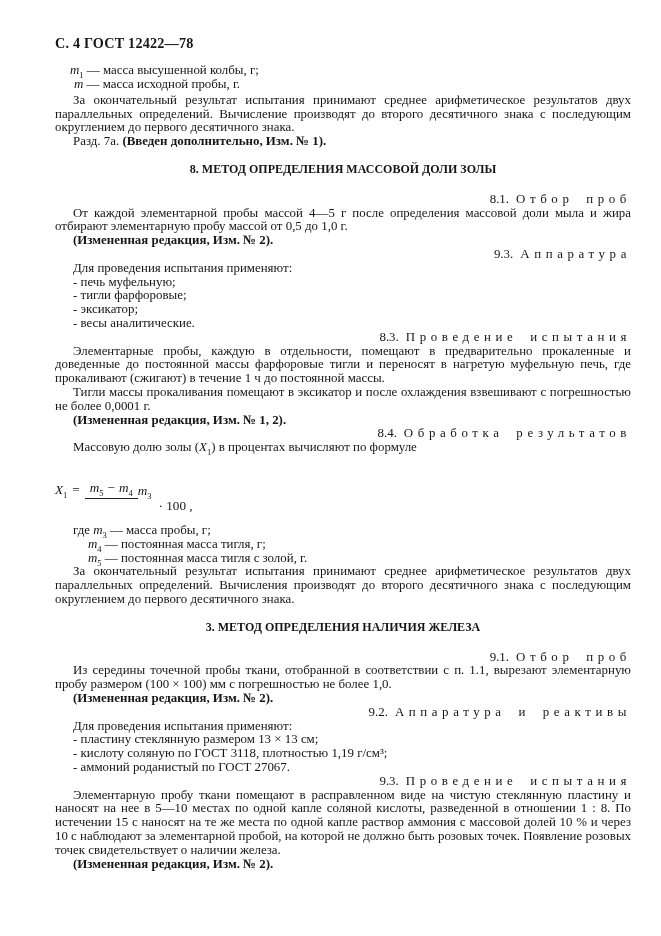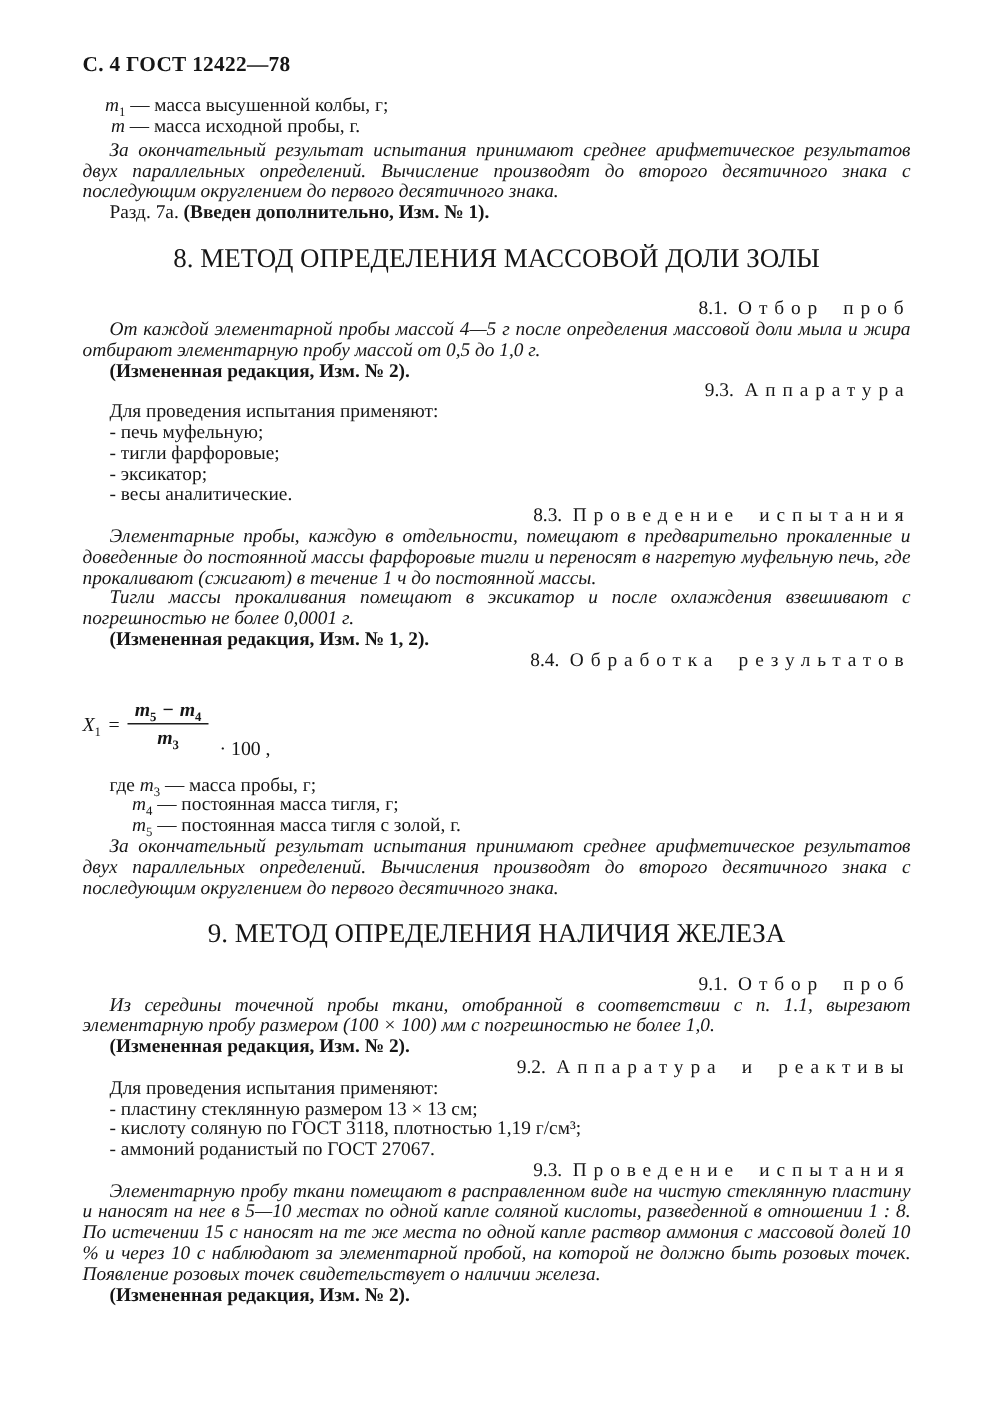--- a/index.html
+++ b/index.html
@@ -1,42 +1,42 @@
 <!DOCTYPE html>
 <html><head>
 <meta charset="utf-8">
 <style>
   html,body{margin:0;padding:0;background:#ffffff;}
   body{width:661px;height:936px;position:relative;overflow:hidden;}
   .page{
     position:absolute;inset:0;
-    padding:36px 54px 0 55px;
+    padding:36px 30px 0 55px;
     box-sizing:border-box;
     font-family:"Liberation Serif","DejaVu Serif",serif;
     font-size:12.9px;line-height:1.07;color:#161616;
     -webkit-font-smoothing:antialiased;
   }
   p{margin:0;padding:0;}
   i{font-style:italic;}
   sub{font-size:8.5px;line-height:0;}
   .hdr{font-weight:bold;font-size:14.2px;letter-spacing:0.2px;margin-bottom:13px;}
   .defs{padding-left:15px;margin-bottom:2px;}
   .def-row2{padding-left:4px;}
-  .para{text-indent:18px;text-align:justify;font-style:italic;}
+  .para{text-indent:18px;text-align:justify;}
   .plain-ind{text-indent:18px;}
   .bold{font-weight:bold;}
-  .sec-heading{text-align:center;font-weight:normal;font-size:18px;margin:14px 0 17px;}
+  .sec-heading{text-align:center;font-weight:bold;font-size:12px;margin:14px 0 17px;}
   .subsec{padding-left:18px;text-align:right;}
   .subnum{margin-right:7px;}
   .subtitle{letter-spacing:4.6px;word-spacing:5px;}
   .dash-item{padding-left:18px;}
   .formula{display:flex;align-items:center;margin:12px 0 11px;font-size:13.2px;}
   .f-eq{margin:0 5px;}
   .f-minus{margin:0 4px;}
-  .frac{display:inline-flex;flex-direction:column;align-items:center;font-weight:bold;}
+  .frac{display:inline-flex;align-items:center;}
   .fnum{border-bottom:1px solid #1d1d1d;padding:0 5px 2px;white-space:nowrap;}
   .fden{padding-top:2px;}
   .f-tail{margin-left:7px;white-space:nowrap;margin-top:32px;}
   .where-first{padding-left:18px;}
   .where-rest{padding-left:33px;}
 </style>
 </head>
 <body>
 
 <div class="page">
@@ -66,40 +66,41 @@
     <p class="dash-item">- эксикатор;</p>
     <p class="dash-item">- весы аналитические.</p>
   </div>
 
   <p class="subsec"><span class="subnum">8.3.</span><span class="subtitle">Проведение испытания</span></p>
   <p class="para">Элементарные пробы, каждую в отдельности, помещают в предварительно прокаленные и доведенные до постоянной массы фарфоровые тигли и переносят в нагретую муфельную печь, где прокаливают (сжигают) в течение 1 ч до постоянной массы.</p>
   <p class="para">Тигли массы прокаливания помещают в эксикатор и после охлаждения взвешивают с погрешностью не более 0,0001 г.</p>
   <p class="plain-ind bold">(Измененная редакция, Изм. № 1, 2).</p>
 
   <p class="subsec"><span class="subnum">8.4.</span><span class="subtitle">Обработка результатов</span></p>
+  <p class="plain-ind"><span>Массовую долю золы (</span><i>X</i><sub>1</sub><span>) в процентах вычисляют по формуле</span></p>
 
   <div class="formula">
     <span><i>X</i><sub>1</sub></span>
     <span class="f-eq">=</span>
     <span class="frac">
       <span class="fnum"><i>m</i><sub>5</sub><span class="f-minus">−</span><i>m</i><sub>4</sub></span>
       <span class="fden"><i>m</i><sub>3</sub></span>
     </span>
     <span class="f-tail"><span>·</span> <span>100</span> <span>,</span></span>
   </div>
 
   <div>
     <p class="where-first"><span>где </span><i>m</i><sub>3</sub><span> — масса пробы, г;</span></p>
     <p class="where-rest"><i>m</i><sub>4</sub><span> — постоянная масса тигля, г;</span></p>
     <p class="where-rest"><i>m</i><sub>5</sub><span> — постоянная масса тигля с золой, г.</span></p>
   </div>
 
   <p class="para">За окончательный результат испытания принимают среднее арифметическое результатов двух параллельных определений. Вычисления производят до второго десятичного знака с последующим округлением до первого десятичного знака.</p>
 
-  <p class="sec-heading">9. МЕТОД ОПРЕДЕЛЕНИЯ НАЛИЧИЯ ЖЕЛЕЗА</p>
+  <p class="sec-heading">3. МЕТОД ОПРЕДЕЛЕНИЯ НАЛИЧИЯ ЖЕЛЕЗА</p>
 
   <p class="subsec"><span class="subnum">9.1.</span><span class="subtitle">Отбор проб</span></p>
   <p class="para">Из середины точечной пробы ткани, отобранной в соответствии с п. 1.1, вырезают элементарную пробу размером (100 × 100) мм с погрешностью не более 1,0.</p>
   <p class="plain-ind bold">(Измененная редакция, Изм. № 2).</p>
 
   <p class="subsec"><span class="subnum">9.2.</span><span class="subtitle">Аппаратура и реактивы</span></p>
   <p class="plain-ind">Для проведения испытания применяют:</p>
   <div>
     <p class="dash-item">- пластину стеклянную размером 13 × 13 см;</p>
     <p class="dash-item">- кислоту соляную по ГОСТ 3118, плотностью 1,19 г/см³;</p>

